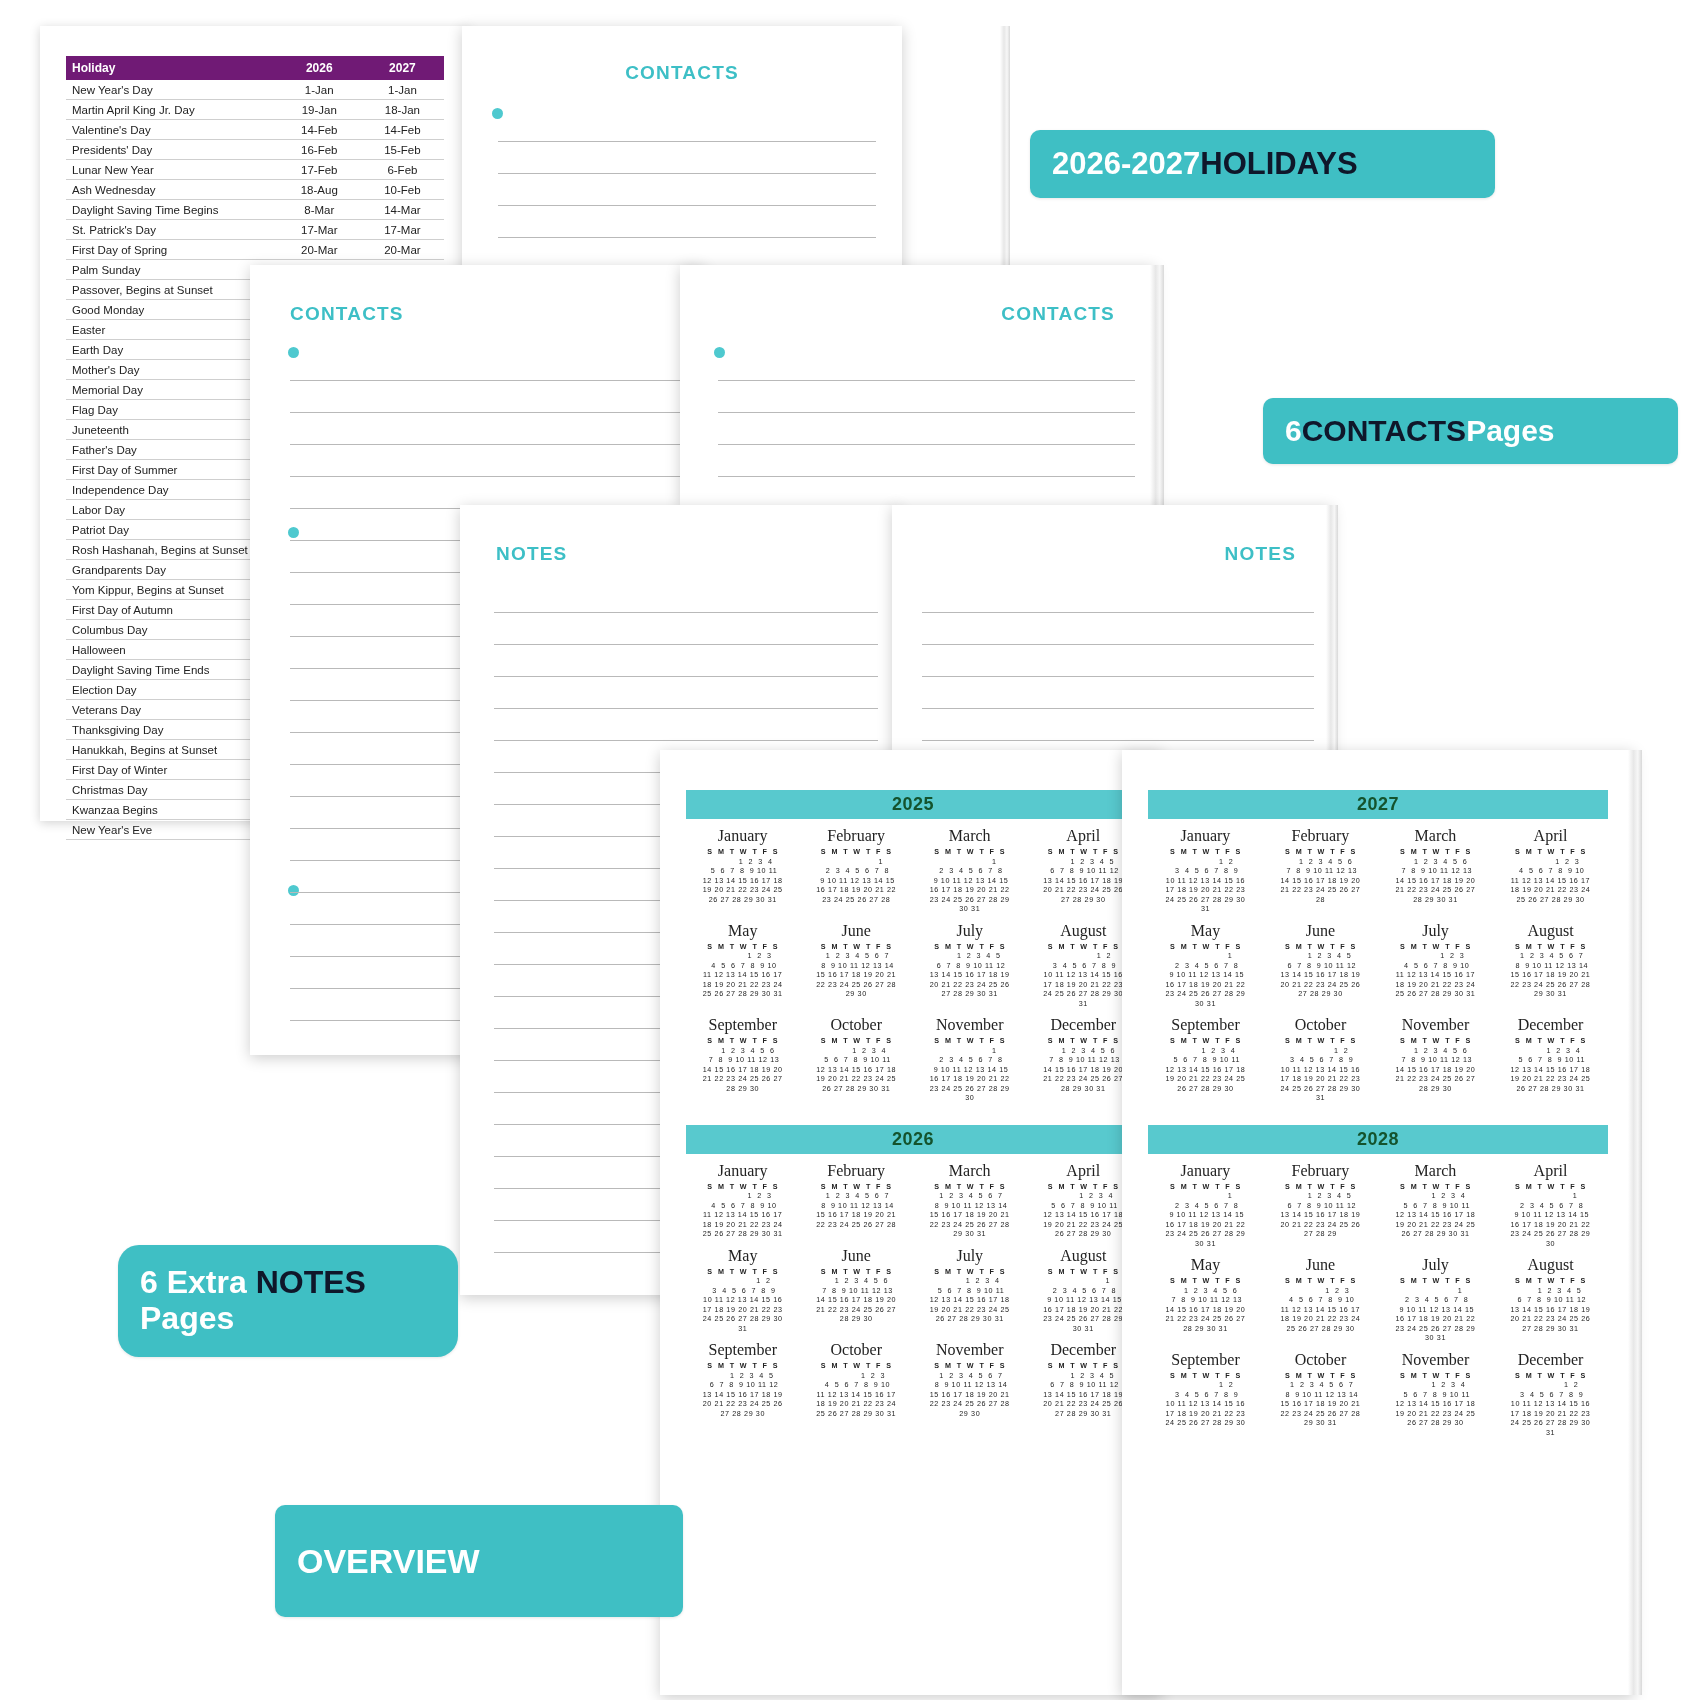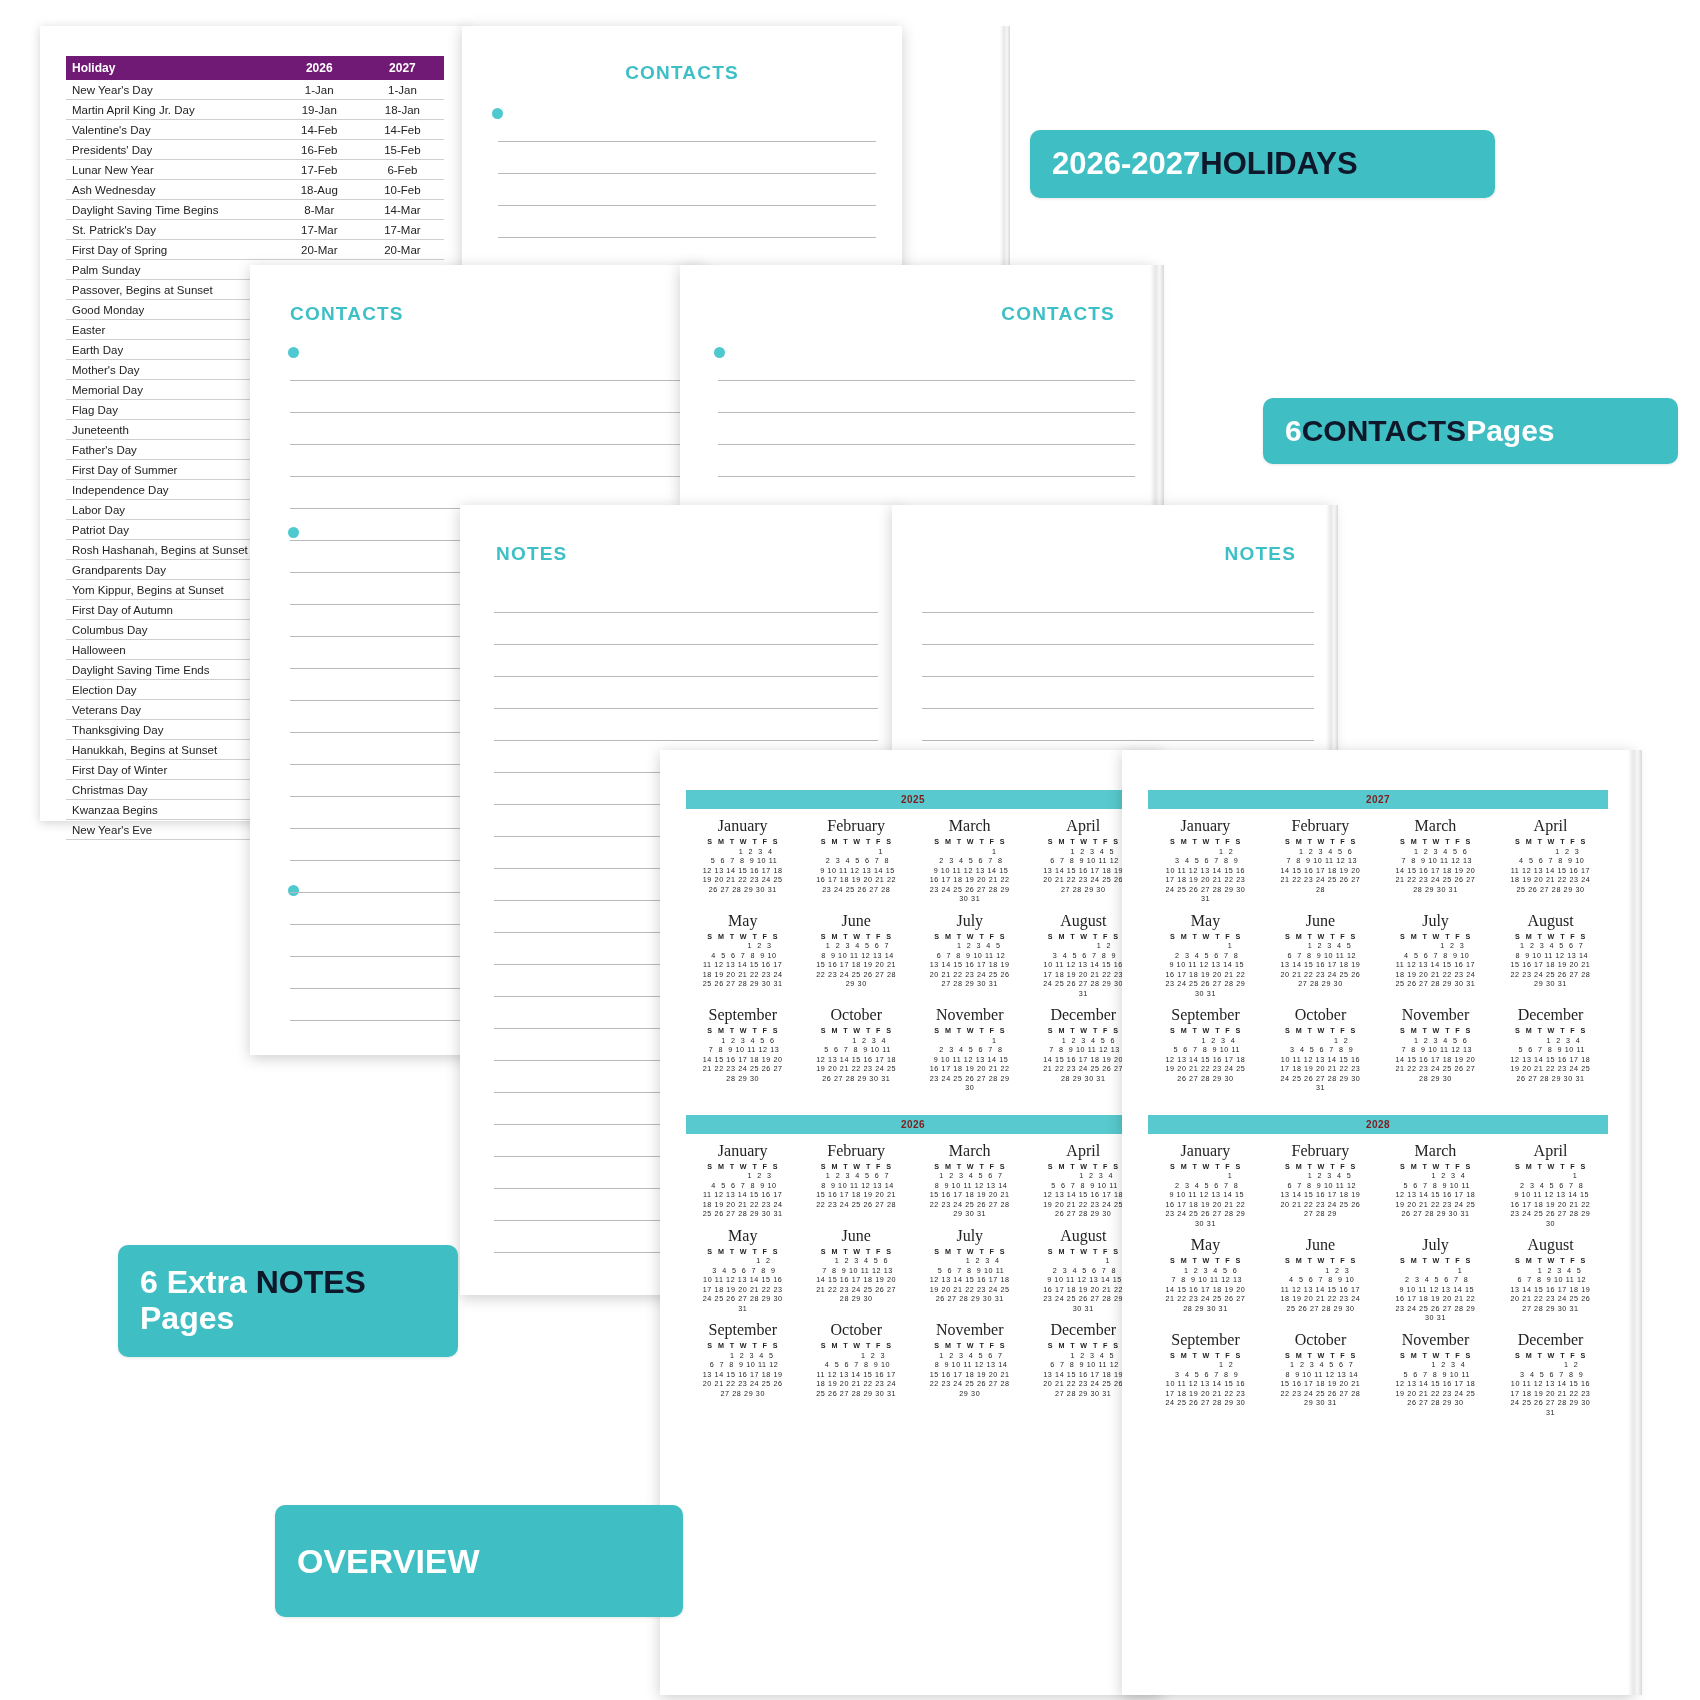--- a/index.html
+++ b/index.html
@@ -73,22 +73,22 @@
     font-weight:bold;
     display:flex; align-items:center;
     padding:10px 22px;
     line-height:1.12;
     box-shadow:0 1px 3px rgba(0,0,0,0.10);
   }
   .badge .hl { color:#0f172a; }
 
   
   .yearbar {
-    background:#58c9ce; color:#7f1d1d; text-align:center;
-    font-weight:bold; font-size:10px; padding:4px 0;
+    background:#58c9ce; color:#14532d; text-align:center;
+    font-weight:bold; font-size:18px; padding:4px 0;
     letter-spacing:.5px;
   }
   .mgrid { display:flex; }
   .mcell { flex:1; text-align:center; }
   .mname { font-size:16px; color:#222; margin:8px 0 2px;font-family:Liberation Serif, serif; }
   .mdow, .mrow {
     font-size:7.2px; color:#222; letter-spacing:.6px;
     font-family:"Liberation Sans", sans-serif;
     white-space:pre;
     line-height:1.32;
@@ -897,20 +897,20 @@
   <span>2026-2027 </span>
     <span class="hl">HOLIDAYS</span>
 </div>
 
 <div class="badge" style="left:1263px; top:398px; width:415px; height:66px; font-size:30px;">
   <span>6 </span>
     <span class="hl">CONTACTS</span>
     <span> Pages</span>
 </div>
 
-<div class="badge" style="left:118px; top:1245px; width:340px; height:112px; font-size:32px; align-items:flex-start; flex-direction:column; justify-content:center;">
+<div class="badge" style="left:118px; top:1245px; width:340px; height:112px; font-size:32px; align-items:flex-start; flex-direction:column; justify-content:center;border-radius:21px;">
   <div><span>6 Extra </span><span class="hl">NOTES</span></div>
   <div>Pages</div>
 </div>
 
 <div class="badge" style="left:275px; top:1505px; width:408px; height:112px; font-size:34px; align-items:flex-start; flex-direction:column; justify-content:center;">
   <div>OVERVIEW</div>
 </div>
 
 </body></html>

